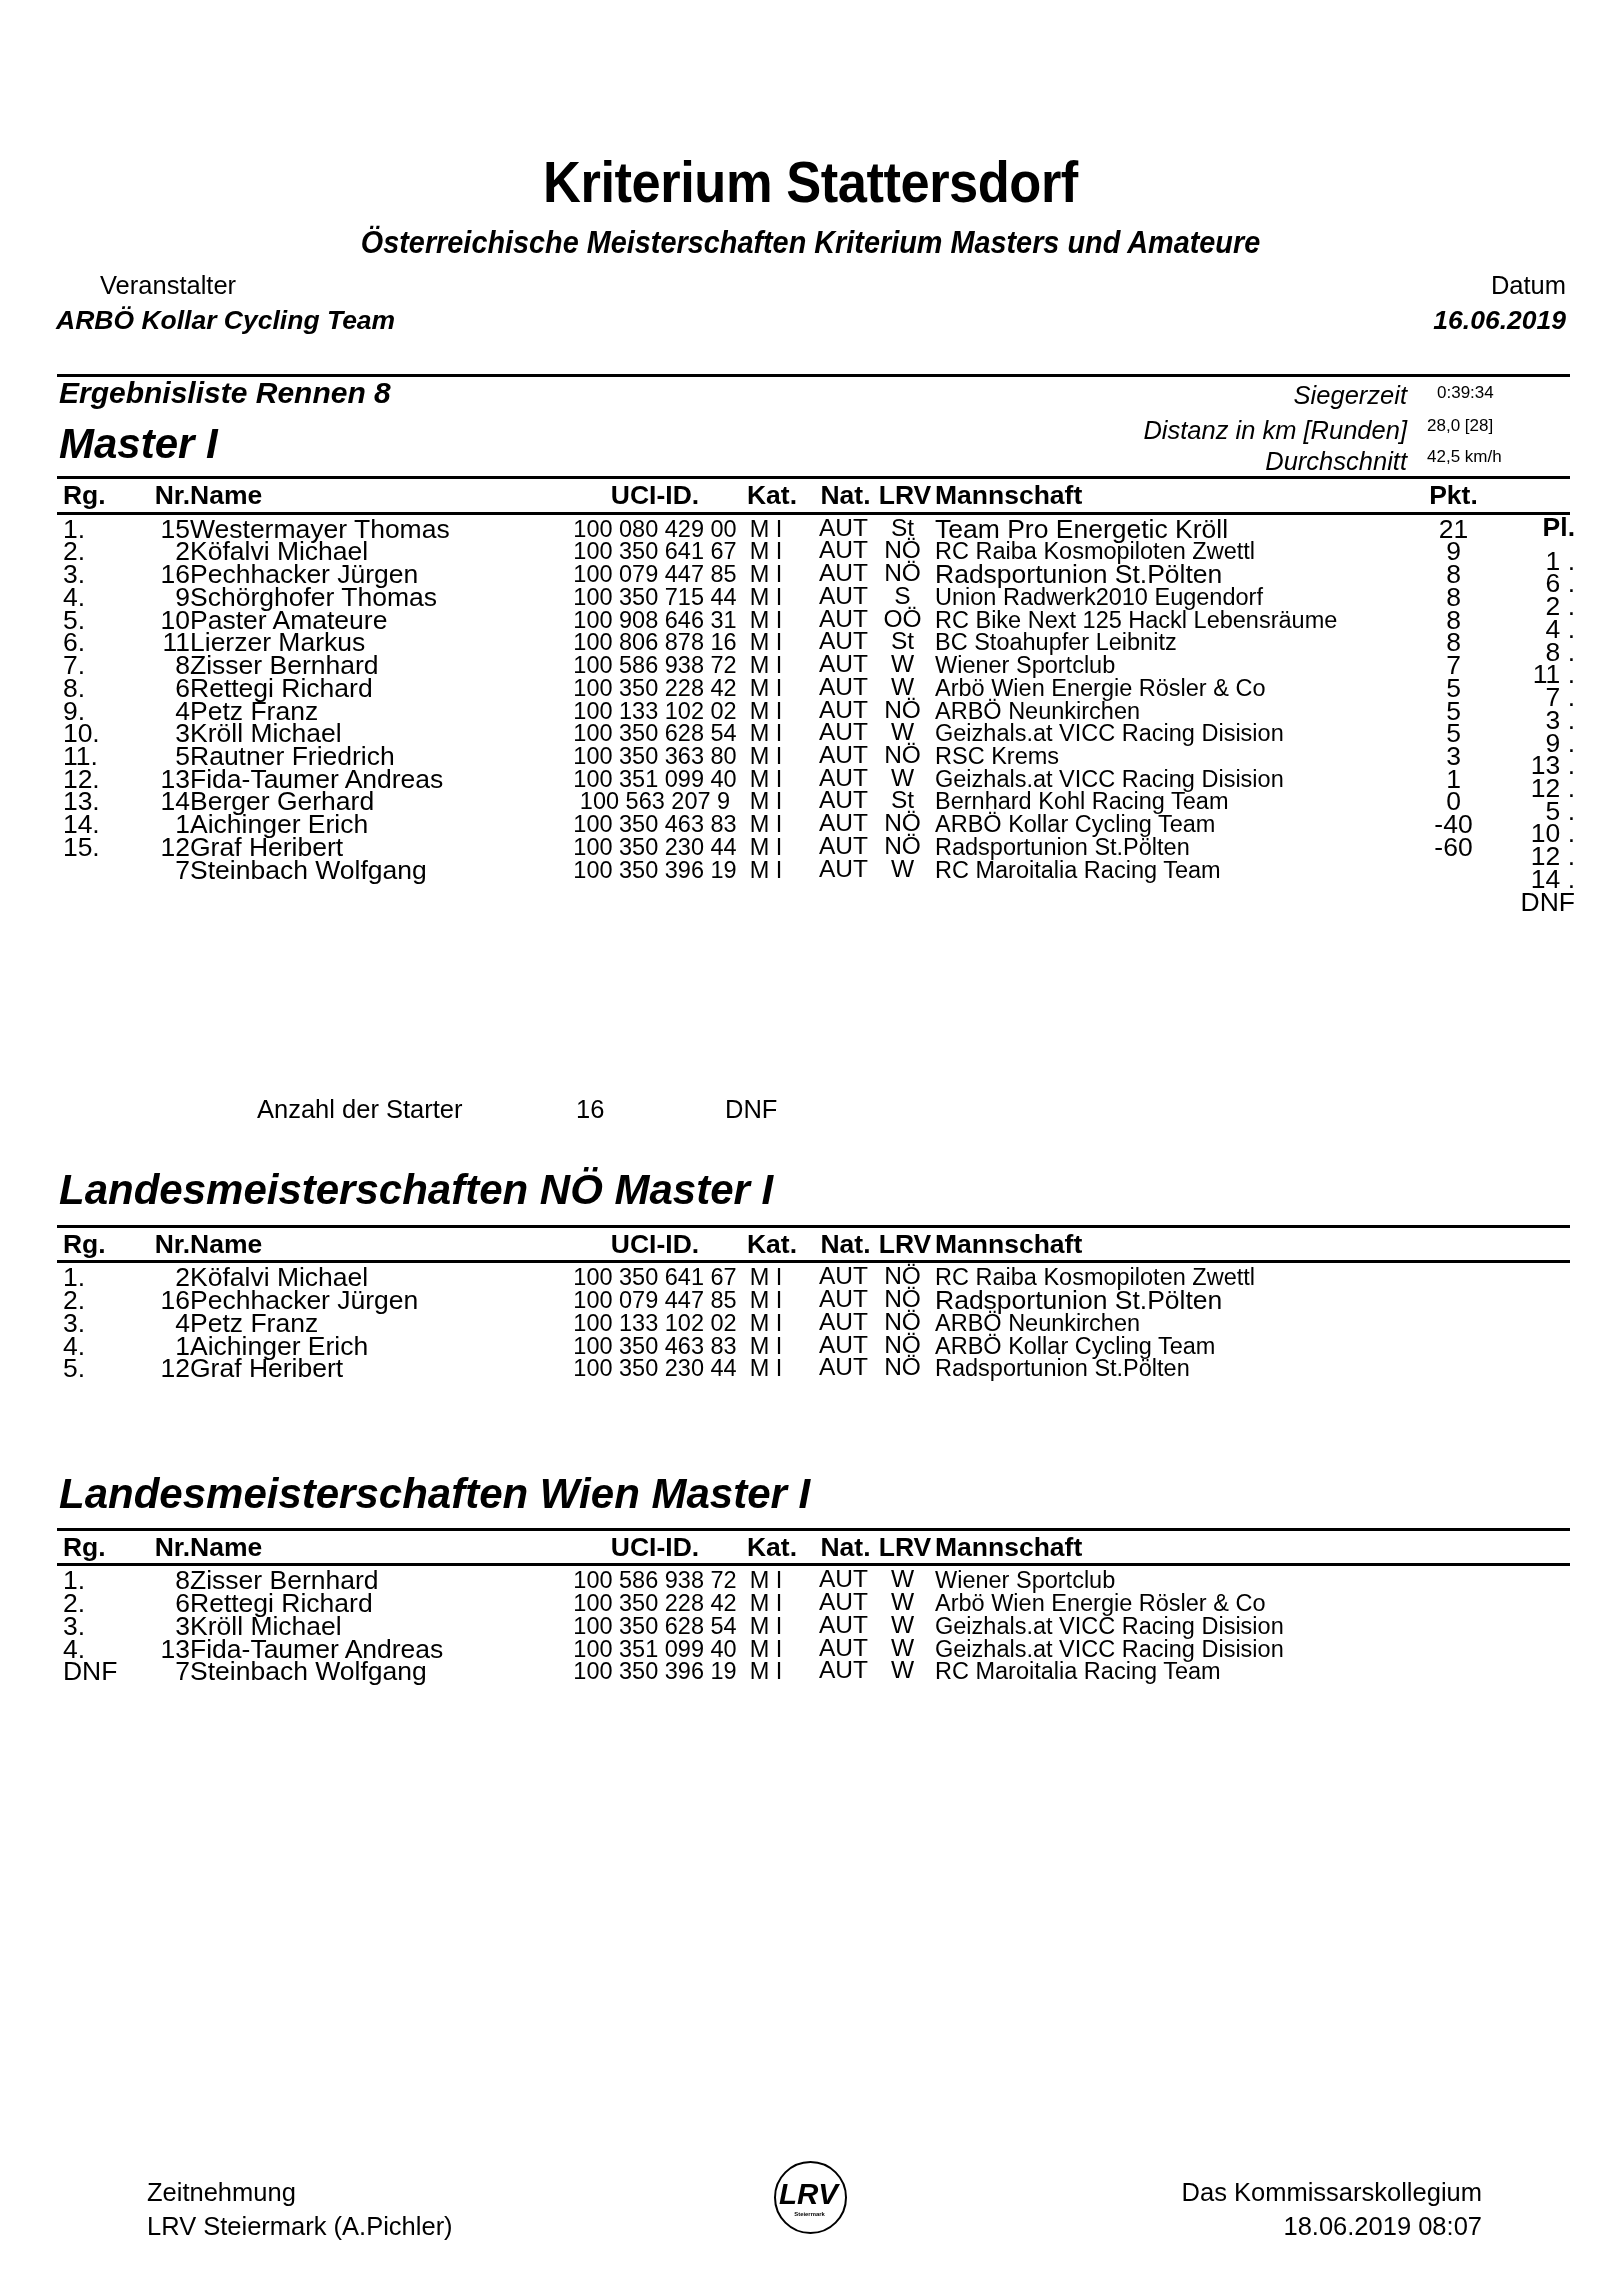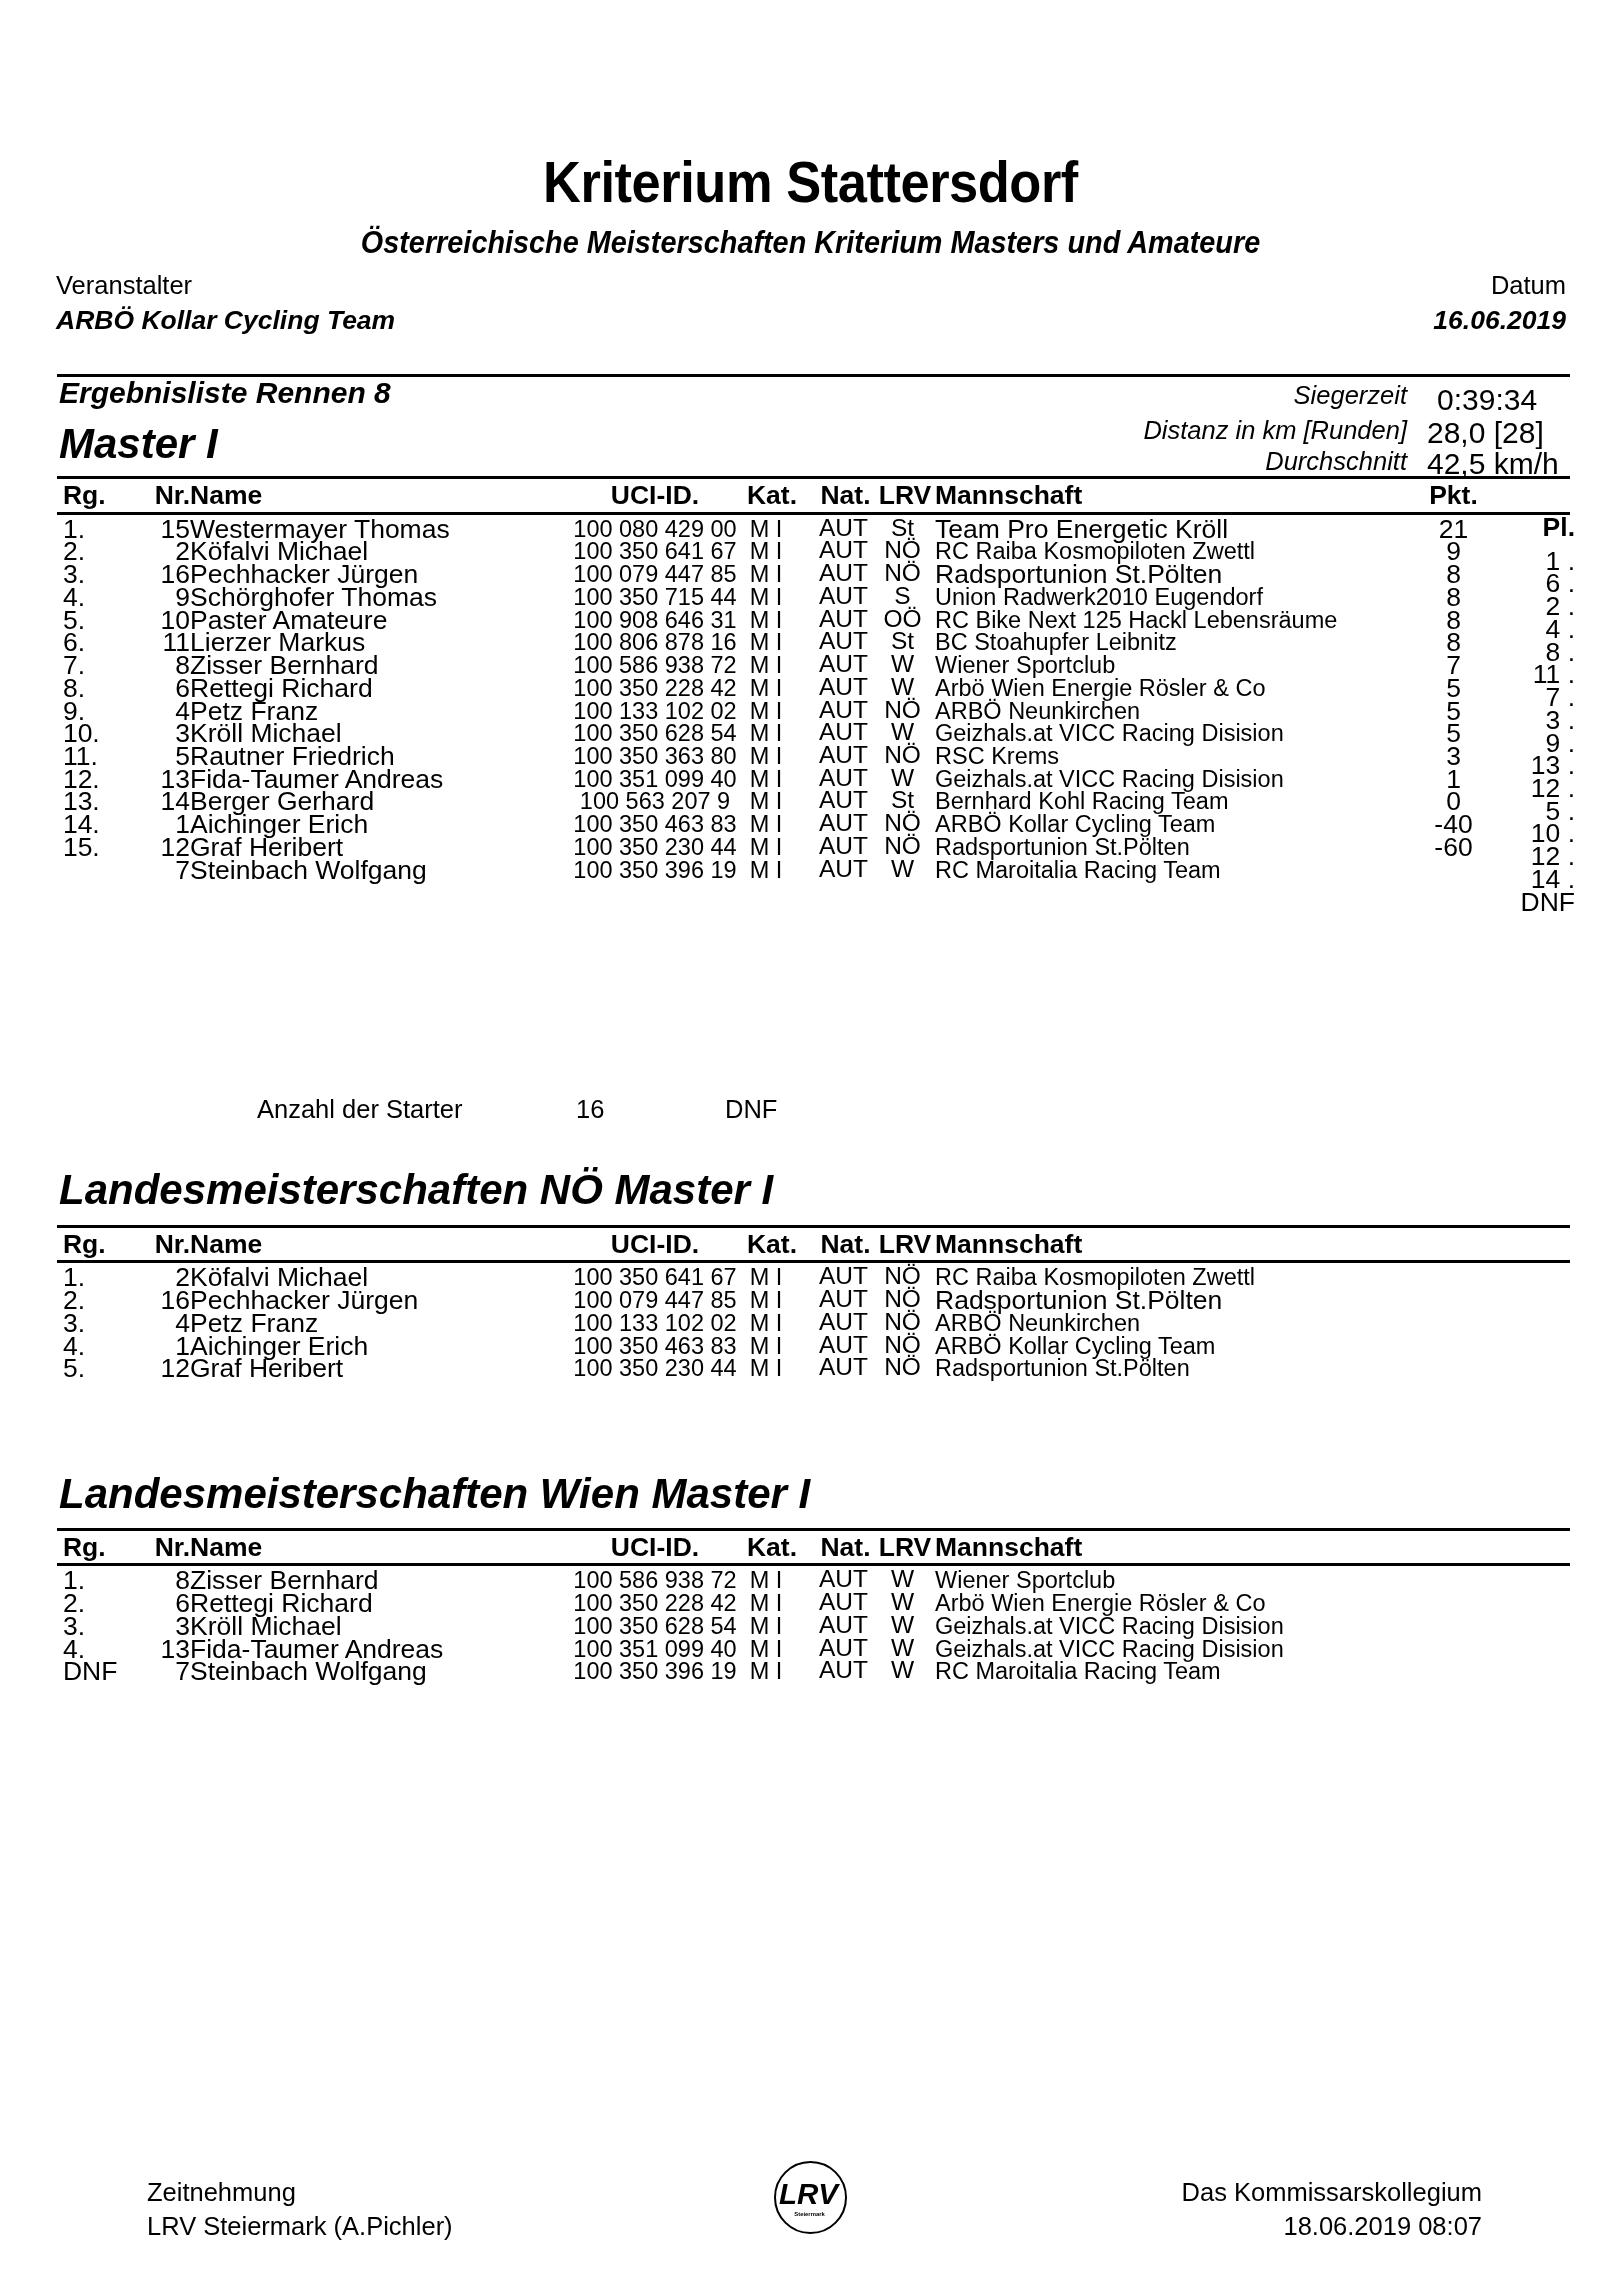--- a/index.html
+++ b/index.html
@@ -11,27 +11,27 @@
   .title {
     left: 0; width: 1621px; top: 149px; text-align: center;
     font-size: 57px; font-weight: bold; letter-spacing: -0.5px;
     transform: scaleX(0.92);
   }
   .subtitle {
     left: 0; width: 1621px; top: 225px; text-align: center;
     font-size: 31px; font-weight: bold; font-style: italic;
     transform: scaleX(0.93);
   }
-  .lbl { font-size: 25.5px; }
+  .lbl { font-size: 25.5px; margin-left: 44px; }
   .lbl-bi { font-size: 26.5px; font-weight: bold; font-style: italic; }
   .rule { position: absolute; left: 57px; width: 1513px; height: 2.9px; background: #000; }
   .race-title { left: 59px; top: 376px; font-size: 30px; font-weight: bold; font-style: italic; }
   .cat-title { font-size: 42px; font-weight: bold; font-style: italic; }
   .meta-lbl { font-size: 25.5px; font-style: italic; text-align: right; right: 214px; }
-  .meta-val { font-size: 30px; left: 1427px; }
+  .meta-val { font-size: 17px; left: 1427px; }
 
   .hdr, .row { position: absolute; left: 57px; width: 1513px; height: 33px; }
   .hdr span, .row span { position: absolute; top: 0; white-space: nowrap; }
   .hdr { font-size: 26.5px; font-weight: bold; }
   .row { font-size: 26.5px; }
   .c-rg { left: 5.9px; }
   .c-nr { left: 82px; width: 51px; text-align: right; }
   .c-name { left: 133px; }
   .c-uci { left: 446px; width: 304px; text-align: center; font-size: 23.5px; top: 2px !important; }
   .hdr .c-uci { font-size: 26.5px; top: 0 !important; }

